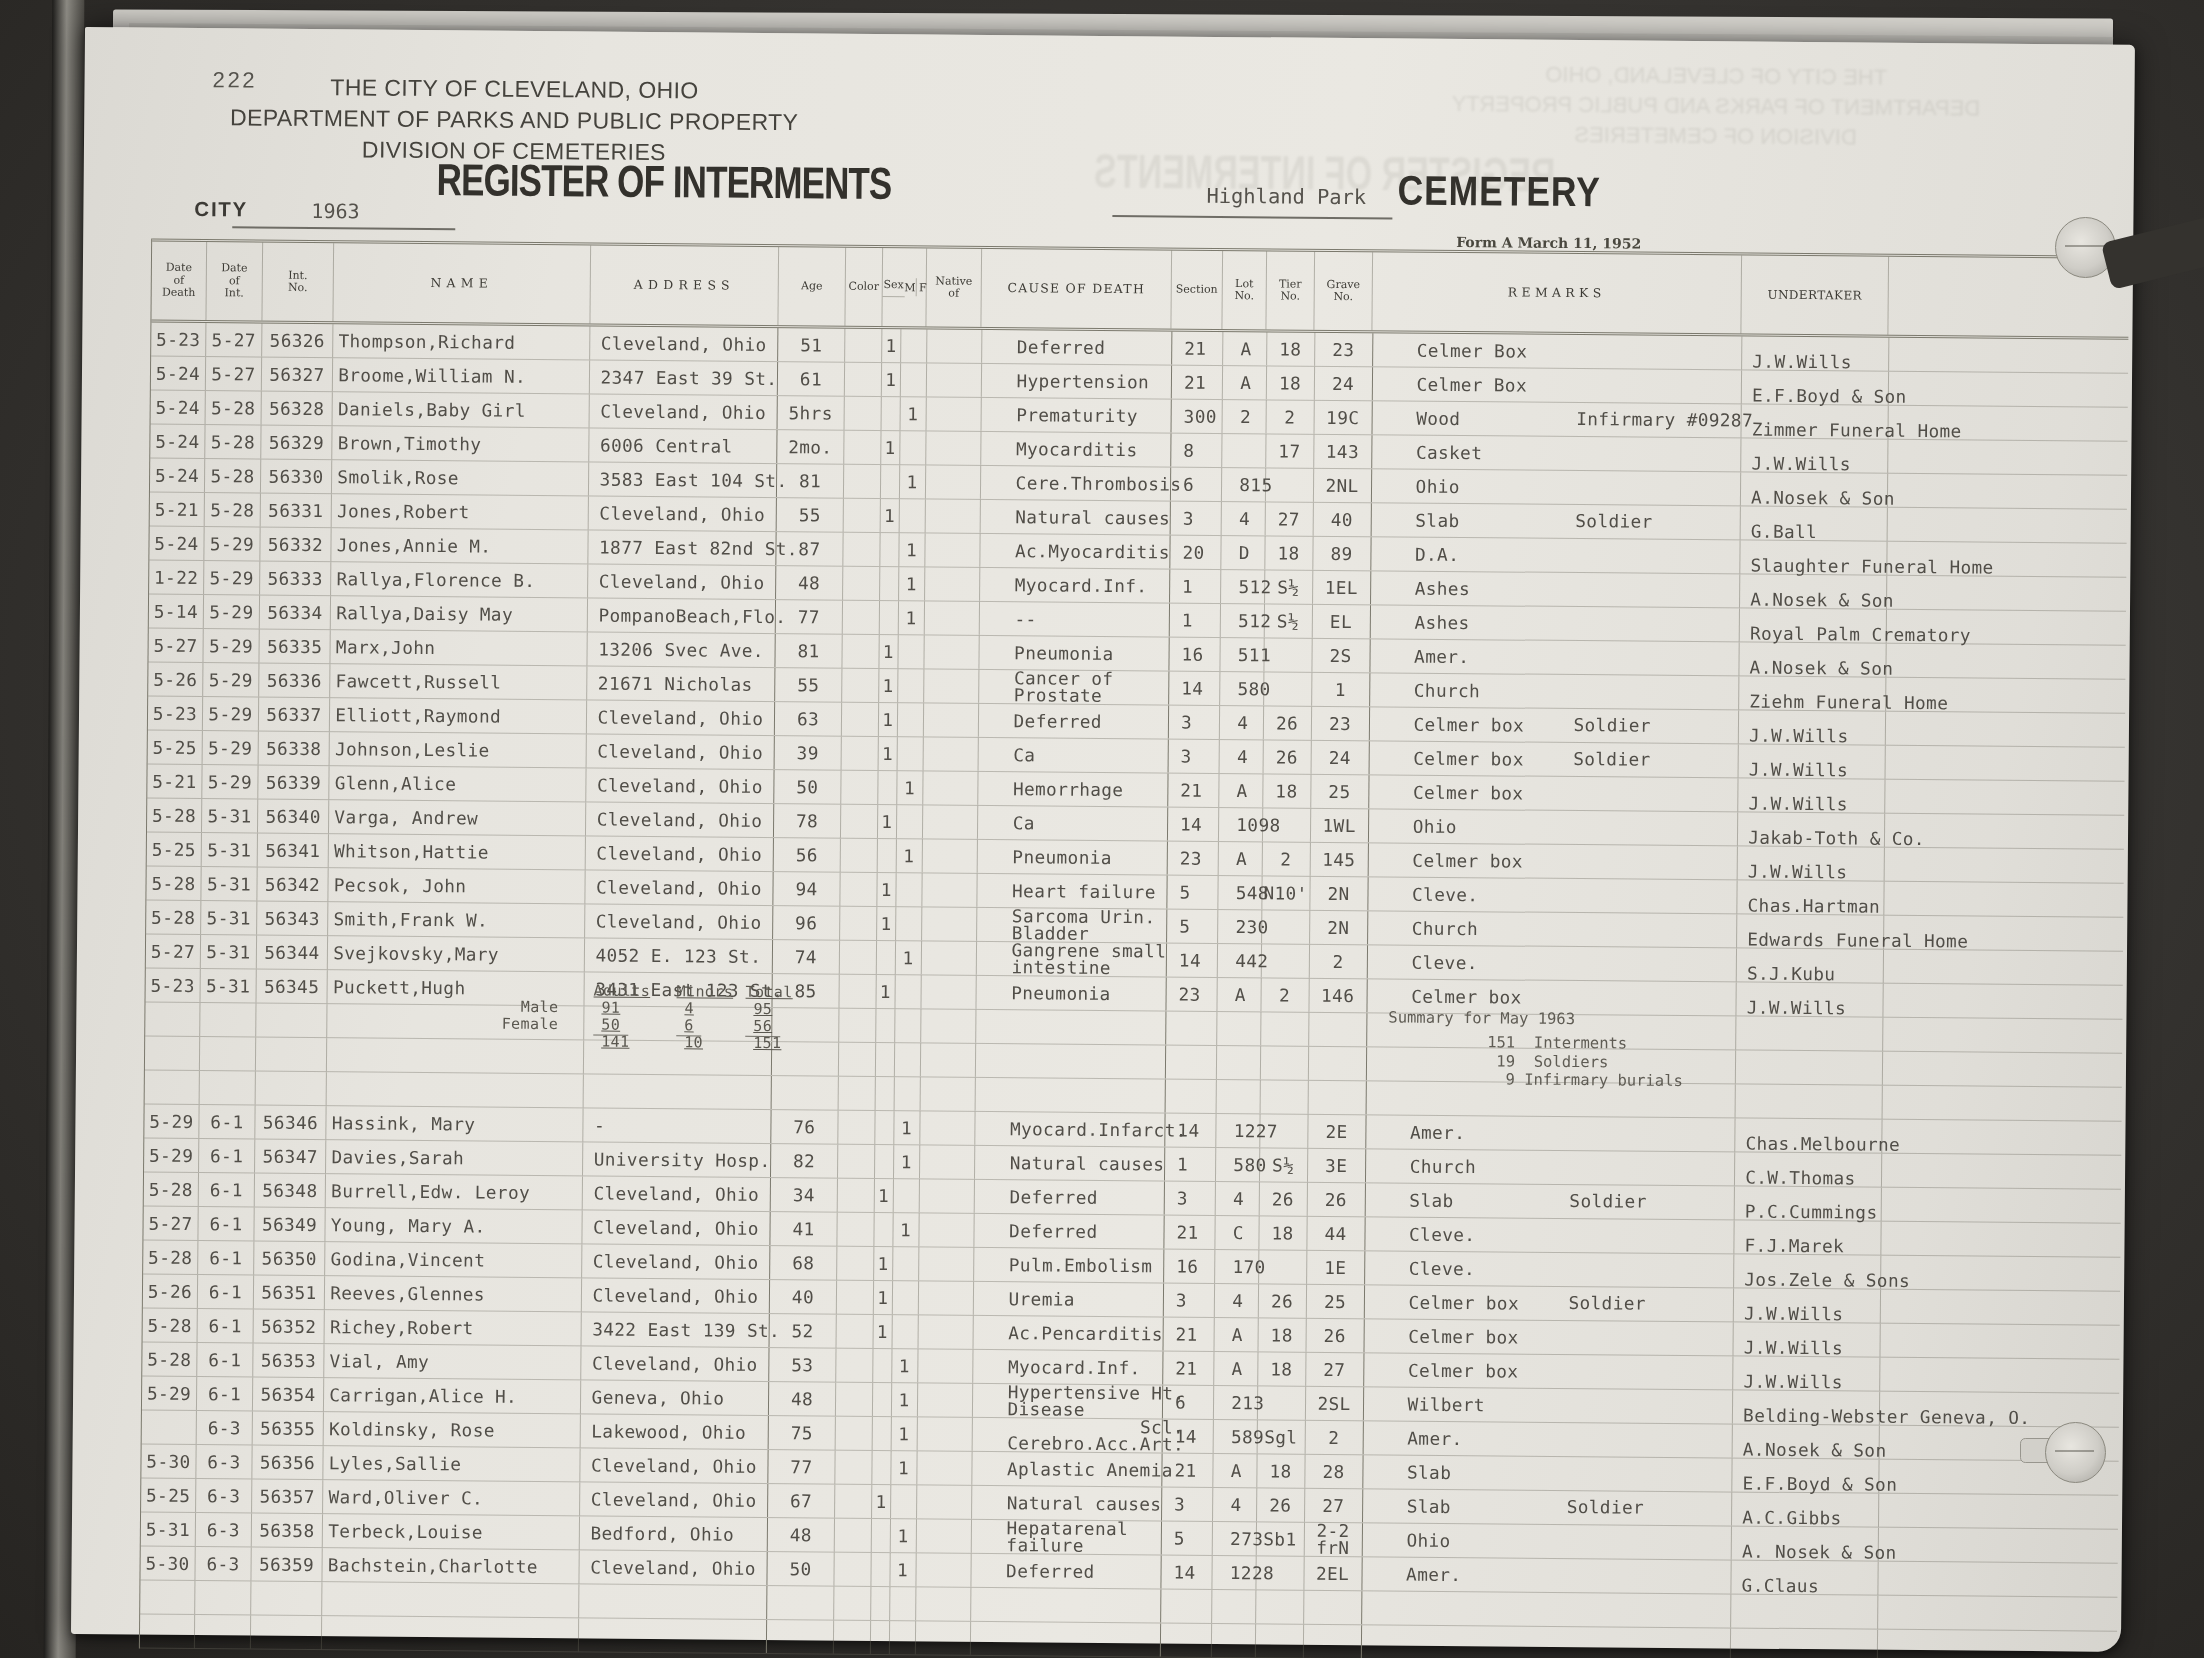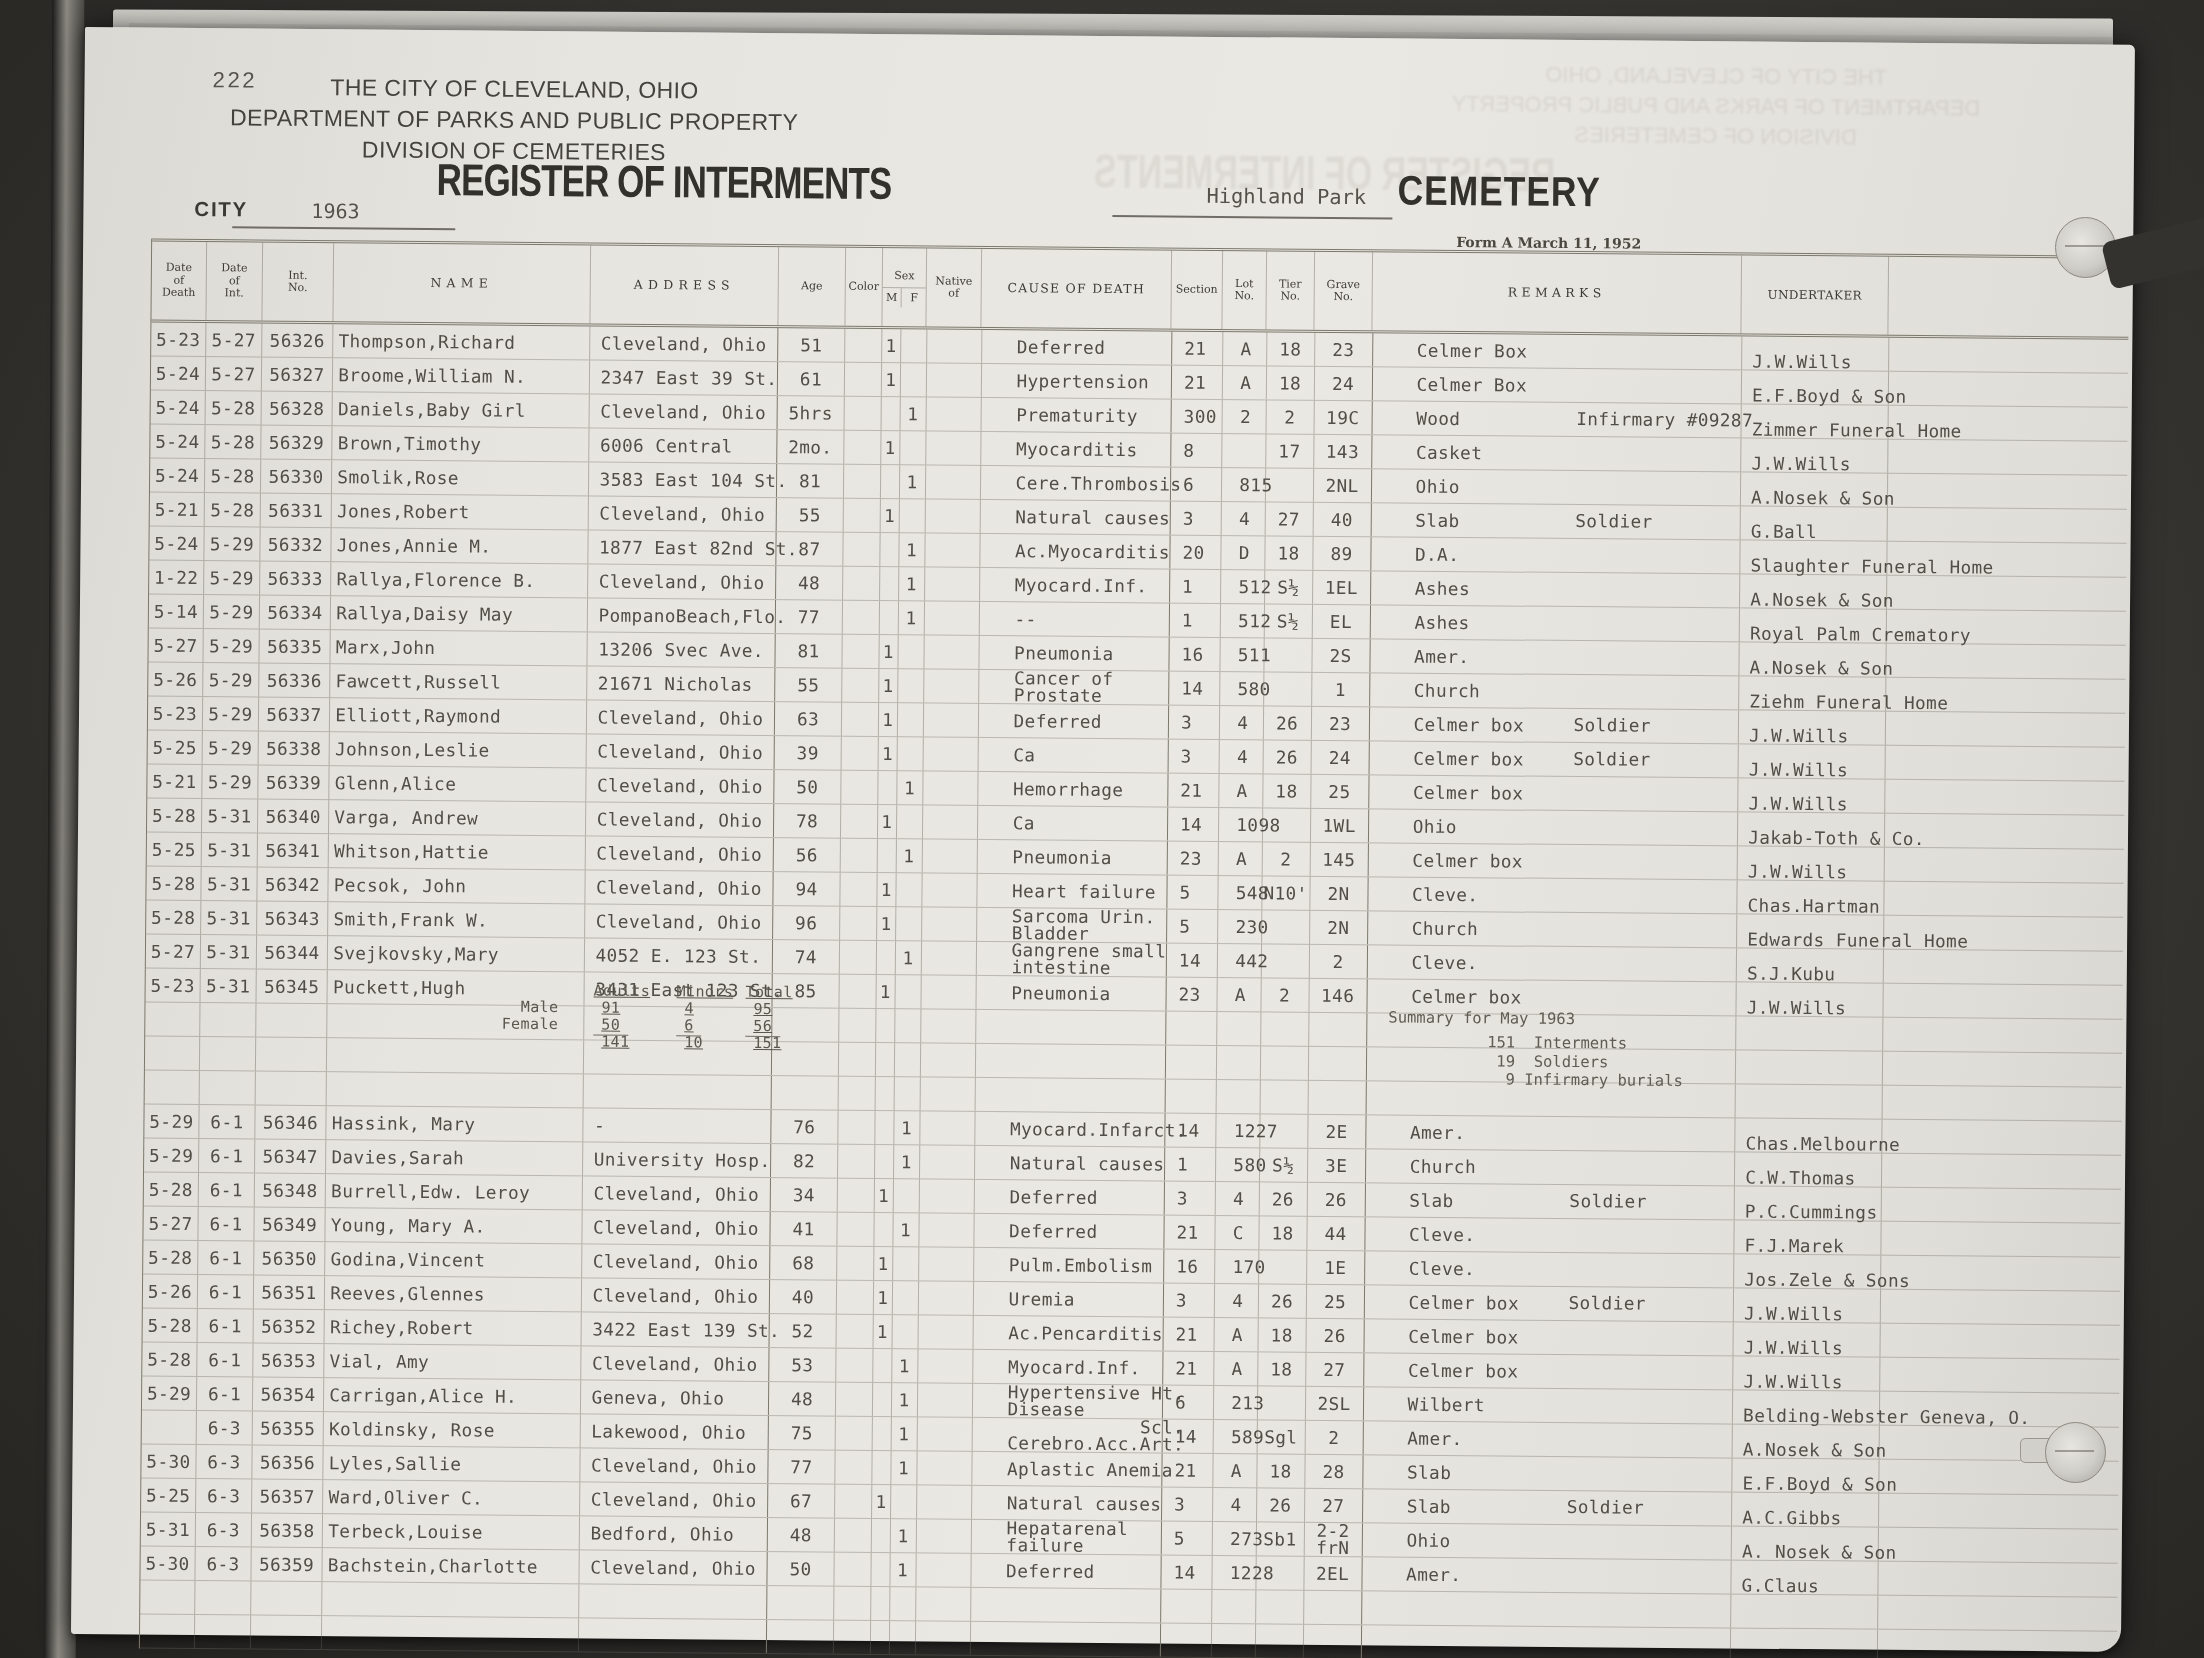--- a/index.html
+++ b/index.html
@@ -52,21 +52,21 @@
     grid-template-columns:55px 56px 71px 257px 188px 67px 37px 44px 55px 190px 51px 44px 48px 58px 369px 147px 239px;
     border-top:3.5px double var(--lnd);border-bottom:3.5px double var(--lnd);
     font-family:"DejaVu Serif",serif;color:#3d3b35;}
   .hcell{border-right:0.9px solid var(--ln);display:flex;align-items:center;justify-content:center;
     text-align:center;font-size:11px;line-height:12.4px;white-space:pre-line;}
   .hcell.nob{border-right:none;}
   .h-name,.h-addr{font-size:12.4px;letter-spacing:5.3px;}
   .h-cause{font-size:12.4px;letter-spacing:1.3px;}
   .h-remarks{font-size:12.4px;letter-spacing:4.4px;}
   .h-und{font-size:12px;letter-spacing:0.4px;}
-  .h-sex{flex-direction:column;justify-content:center;padding:0;}
+  .h-sex{flex-direction:row;justify-content:center;padding:0;}
   .sex-top{width:100%;border-bottom:0.9px solid var(--ln);padding:2.7px 0 4.4px;}
   .sex-mf{display:flex;width:100%;}
   .sex-mf span{flex:0 0 42%;padding:4.4px 0 1.8px;}
   .sex-mf span:last-child{flex:0 0 58%;border-left:0.9px solid var(--ln);}
   .tbody{font-family:"DejaVu Sans Mono",monospace;font-size:17.7px;color:#514e48;
     letter-spacing:0.4px;}
   .trow{display:grid;height:33px;
     grid-template-columns:55px 56px 71px 257px 188px 67px 37px 18.6px 26px 55px 190px 51px 44px 48px 58px 369px 147px 239px;
     border-bottom:0.9px solid rgba(110,108,96,.38);}
   .cell{border-right:0.9px solid var(--ln);display:flex;align-items:center;white-space:pre;

